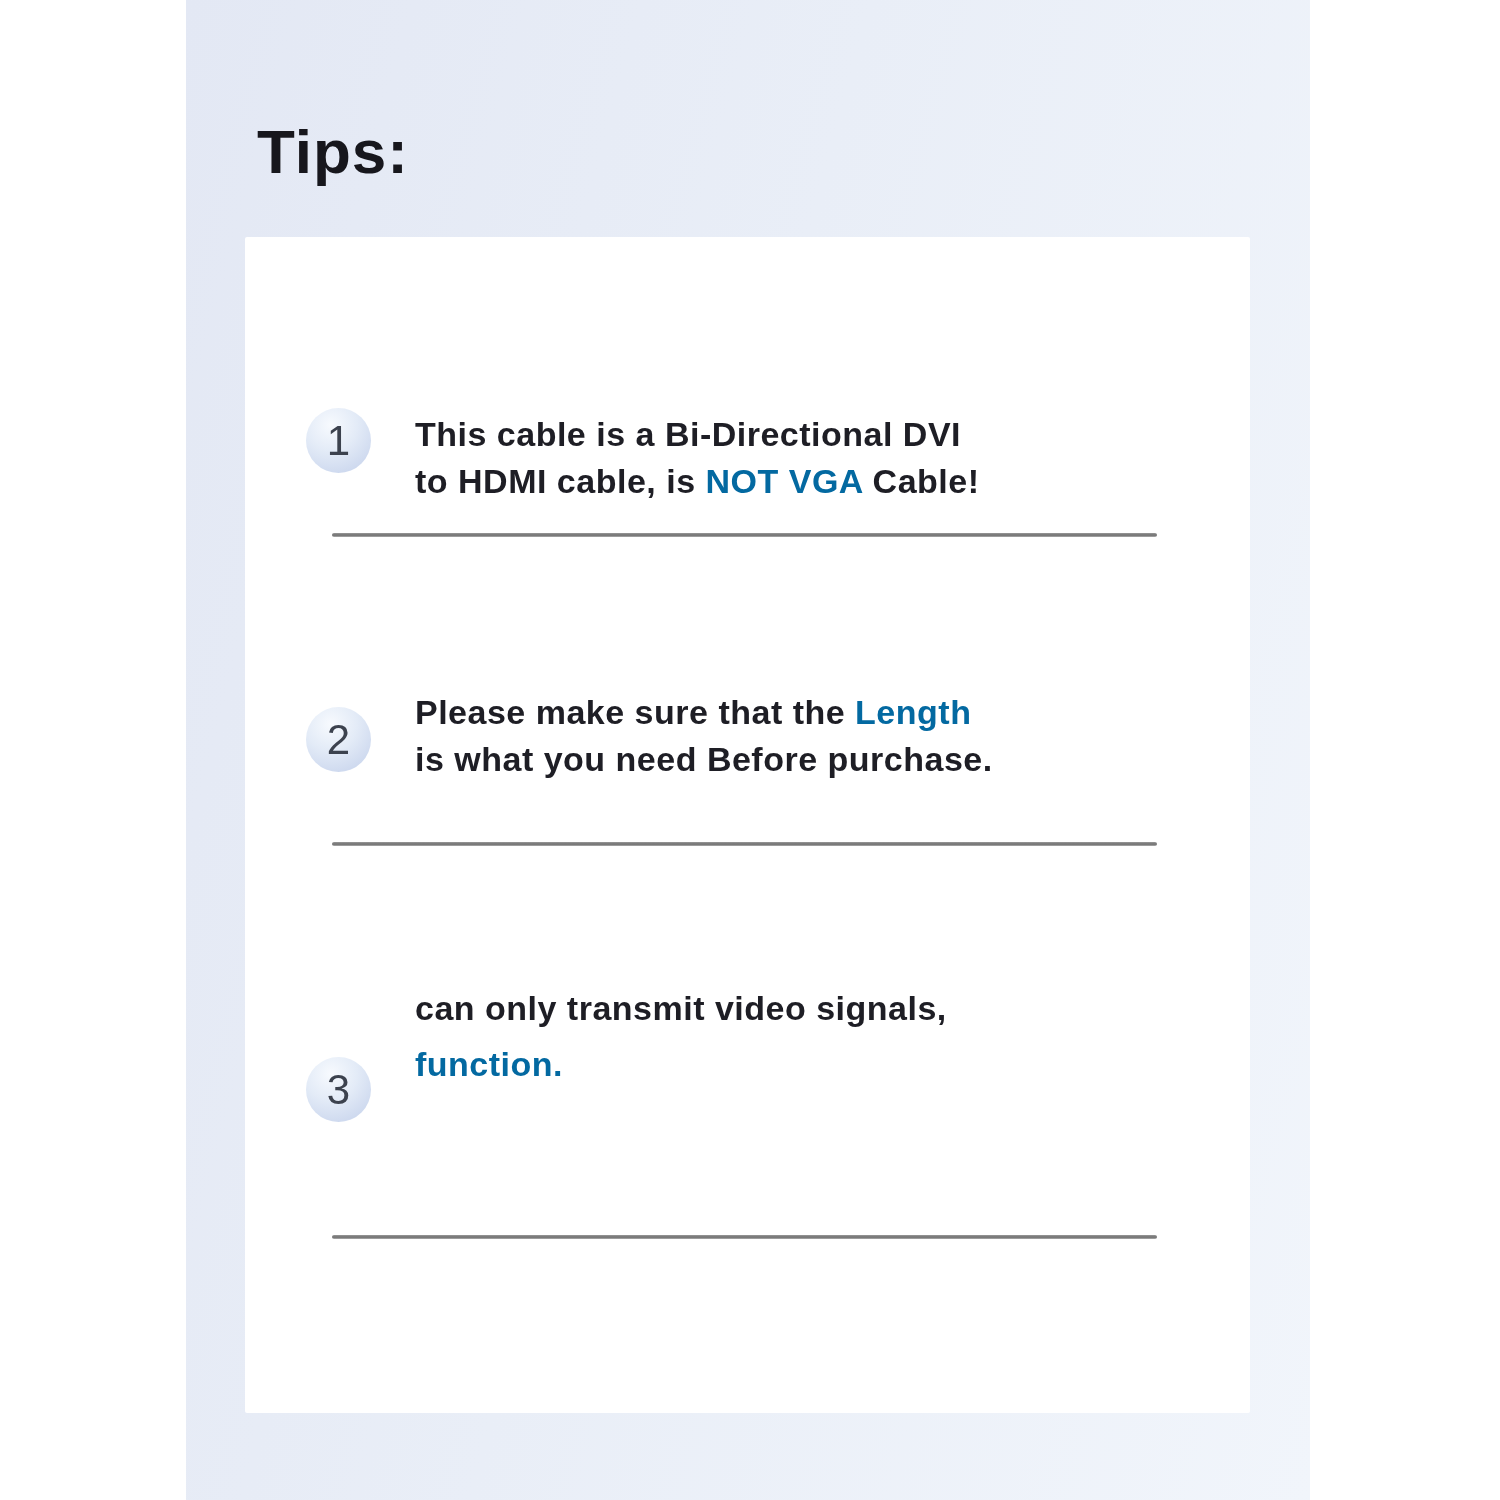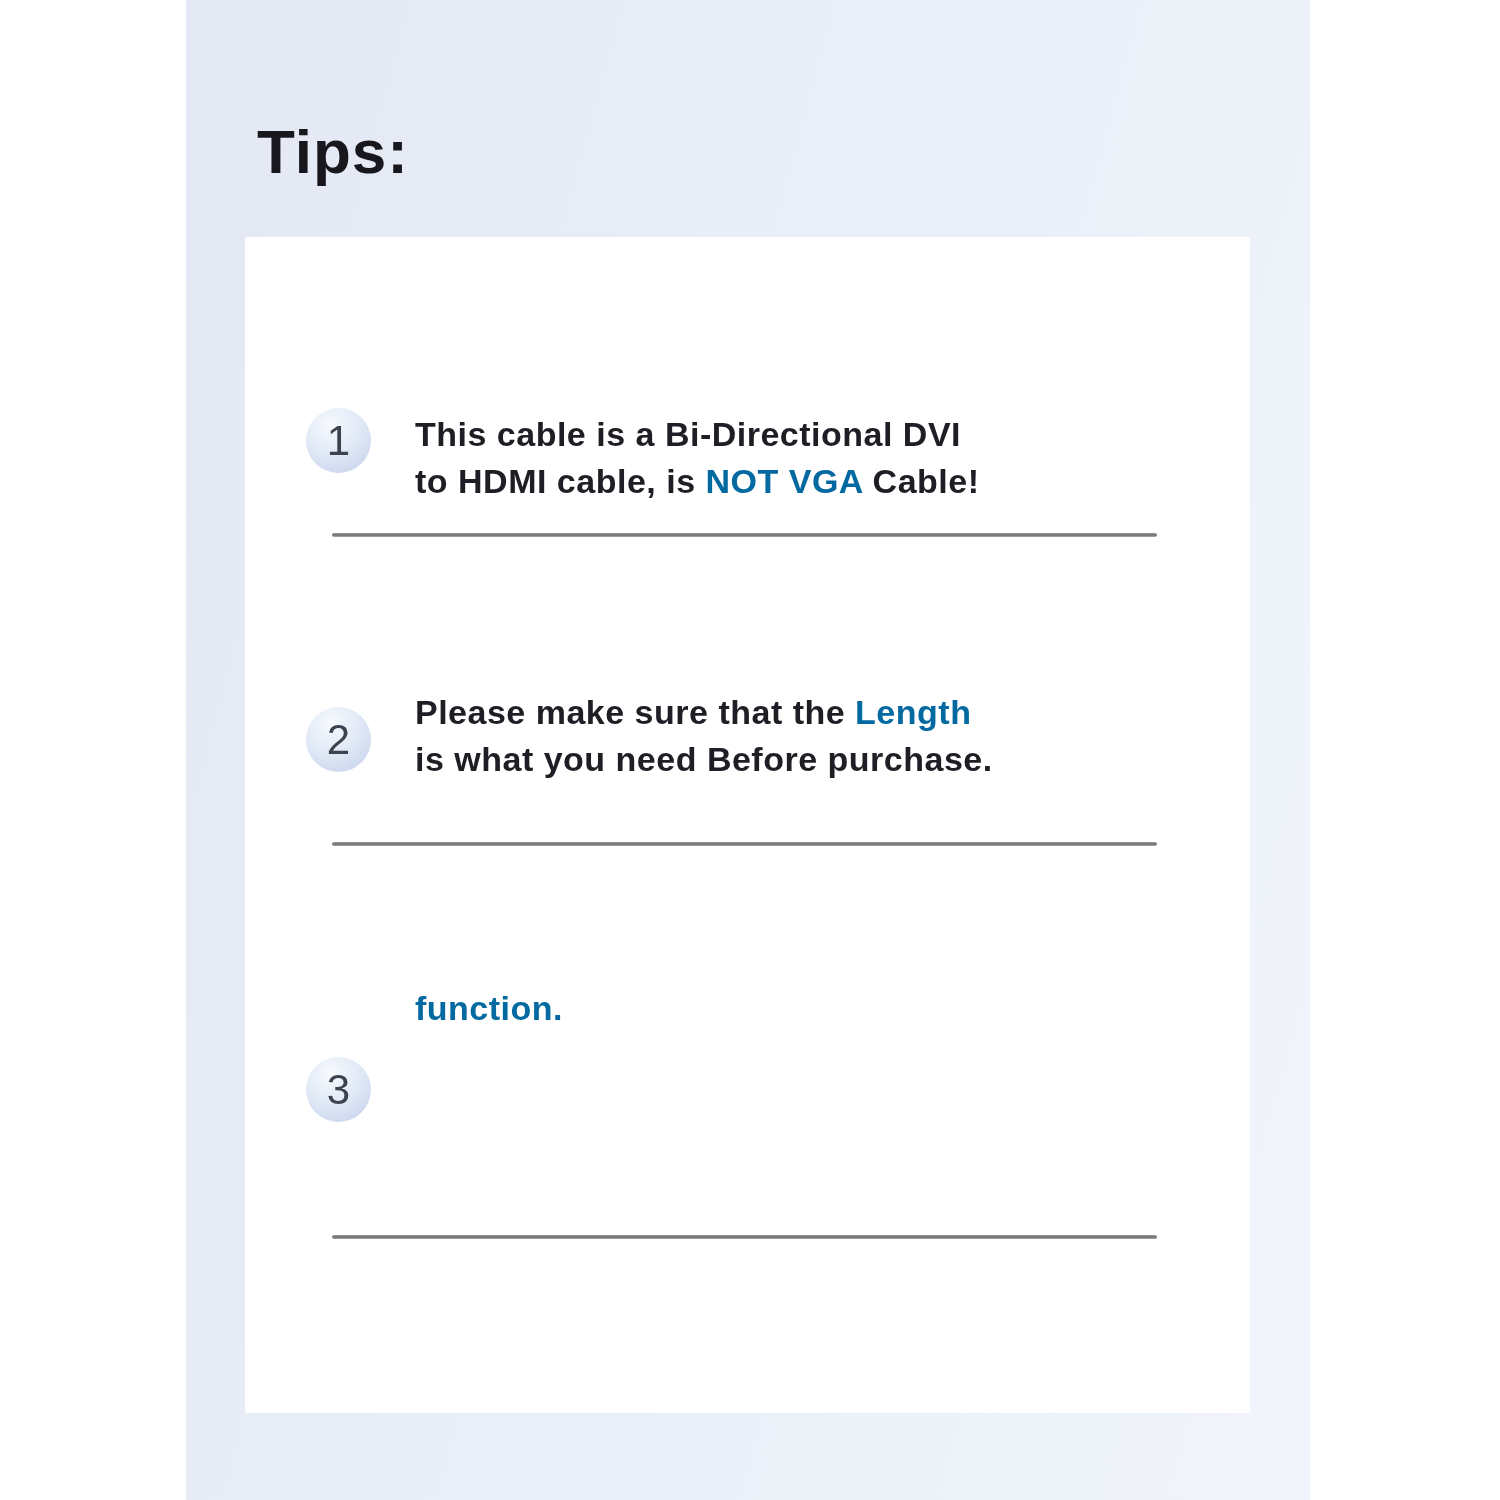--- a/index.html
+++ b/index.html
@@ -107,19 +107,20 @@
 
       <div class="badge b2">2</div>
       <div class="tip-text t2">
         <div class="line"><span class="seg-dark">Please make sure that the </span><span class="seg-orange">Length</span></div>
         <div class="line"><span class="seg-dark">is what you need Before purchase.</span></div>
       </div>
       <div class="divider d2"></div>
 
       <div class="badge b3">3</div>
       <div class="tip-text t3">
+        <div class="line"><span class="seg-dark">can only transmit video signals,</span></div>
         <div class="line"><span class="seg-orange">function.</span></div>
       </div>
       <div class="divider d3"></div>
 
     </div>
   </div>
 </div>
 
 </body></html>

